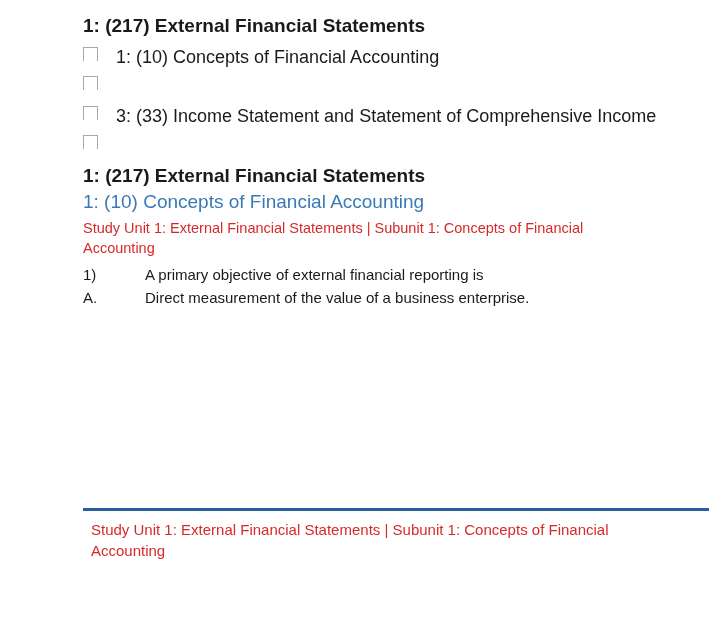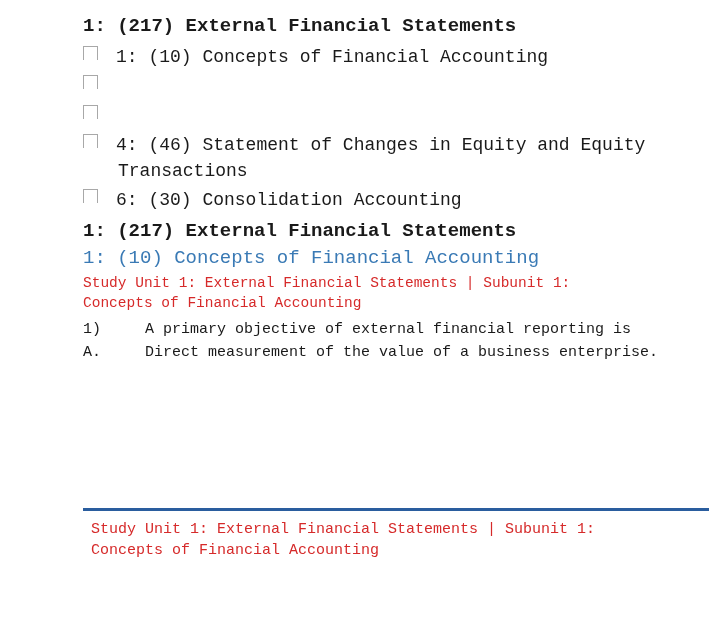--- a/index.html
+++ b/index.html
@@ -13,21 +13,20 @@
     font-family: "Liberation Sans", sans-serif;
     color: #000000;
     overflow: hidden;
   }
   .page {
     position: relative;
     width: 727px;
     height: 627px;
     box-sizing: border-box;
     padding: 14px 18px 0 83px;
-    font-family: Liberation Mono, monospace;
   }
   .unit-heading {
     font-size: 19px;
     font-weight: bold;
     color: #1a1a1a;
     line-height: 1.28;
     margin: 0 0 6px 0;
   }
   .sub-list {
     list-style: none;
@@ -120,27 +119,24 @@
   <div class="unit-heading">1: (217) External Financial Statements</div>
 
   <ul class="sub-list">
     <li class="sub-item">
       <span class="checkbox"></span><span class="sub-item-text">1: (10) Concepts of Financial Accounting</span>
     </li>
     <li class="sub-item">
       <span class="checkbox"></span>
     </li>
     <li class="sub-item">
-      <span class="checkbox"></span>
+      <span class="checkbox"></span><span class="sub-item-text">3: (33) Income Statement and Statement of Comprehensive Income</span>
     </li>
     <li class="sub-item">
-      <span class="checkbox"></span><span class="sub-item-text">4: (46) Statement of Changes in Equity and Equity Transactions</span>
-    </li>
-    <li class="sub-item">
-      <span class="checkbox"></span><span class="sub-item-text">6: (30) Consolidation Accounting</span>
+      <span class="checkbox"></span>
     </li>
   </ul>
 
   <div class="unit-heading-2">1: (217) External Financial Statements</div>
 
   <a class="subunit-link">1: (10) Concepts of Financial Accounting</a>
 
   <div class="breadcrumb-red">Study Unit 1: External Financial Statements | Subunit 1: Concepts of Financial Accounting</div>
 
   <div class="question-row">

